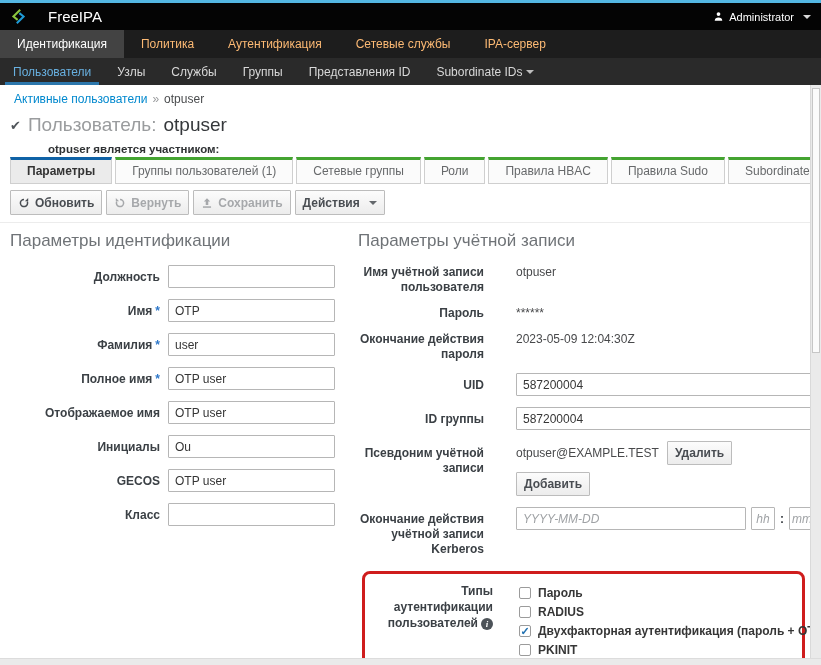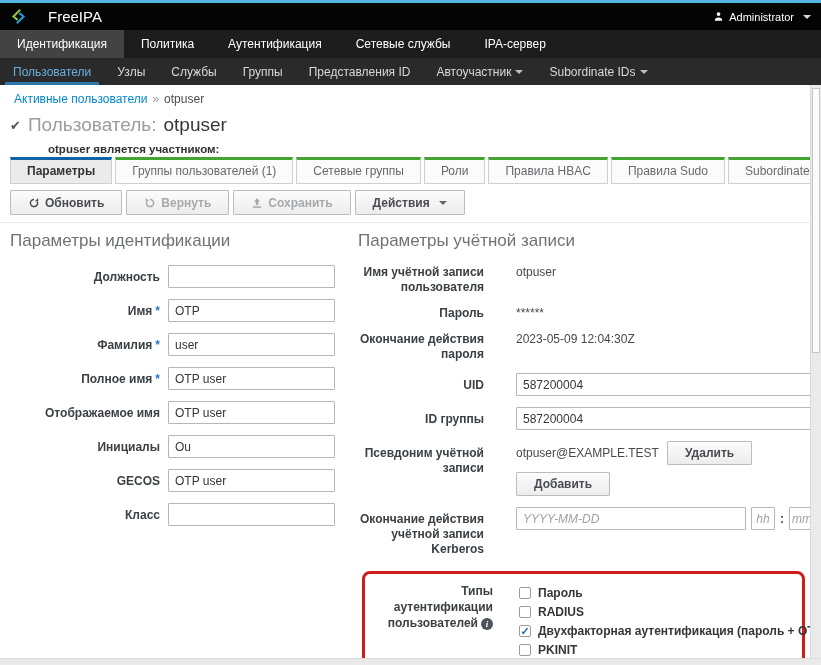--- a/index.html
+++ b/index.html
@@ -8,21 +8,21 @@
   .top-line{height:3px;background:#54b7e3;}
   
   .masthead{height:27px;background:#040404;display:flex;align-items:center;justify-content:space-between;padding:0 10px;}
   .brand{display:flex;align-items:center;gap:21px;color:#fff;font-size:15px;cursor:pointer;}
   .brand svg{display:block;}
   .user-menu{display:flex;align-items:center;gap:5px;color:#fff;font-size:11px;cursor:pointer;}
   .user-menu svg{display:block;}
   .caret{display:inline-block;width:0;height:0;border-left:4px solid transparent;border-right:4px solid transparent;border-top:4px solid currentColor;margin-left:4px;opacity:.85;}
   
   .pnav{display:flex;background:#1d1d1d;height:28px;}
-  .pnav-item{display:flex;align-items:center;padding:0 17px;font-size:12px;color:#ffffff;text-decoration:none;cursor:pointer;}
+  .pnav-item{display:flex;align-items:center;padding:0 17px;font-size:12px;color:#fdba74;text-decoration:none;cursor:pointer;}
   .pnav-item.active{background:#434343;color:#fff;}
   
   .snav{display:flex;background:#2a2a2a;height:27px;}
   .snav-item{display:flex;align-items:center;padding:0 13px;font-size:12px;color:#d8d8d8;text-decoration:none;position:relative;cursor:pointer;}
   .snav-item.active{color:#68b0e0;}
   .snav-item.active::after{content:"";position:absolute;left:5px;right:5px;bottom:0;height:3px;background:#2c77ac;}
   
   .breadcrumb{padding:7px 14px 5px;font-size:12px;color:#9a9c9e;}
   .breadcrumb a{color:#0088ce;text-decoration:none;cursor:pointer;}
   .breadcrumb .sep{margin:0 5px;color:#9a9c9e;}
@@ -32,21 +32,21 @@
   .check{color:#50555a;font-size:13px;}
   .page-title .uname{color:#35383b;}
   .member-note{margin:7px 0 2px 48px;font-size:11.5px;font-weight:bold;color:#2f3234;}
   
   .tabs{display:flex;gap:3px;margin-left:10px;}
   .tab{border:1px solid #cfcfcf;border-top:3px solid #44a431;background:#fbfbfb;padding:0 16px;height:23px;line-height:23px;font-size:12px;color:#67696b;cursor:pointer;white-space:nowrap;}
   .tab.active{border-top-color:#0f62a6;background:#ebebeb;color:#333;font-weight:bold;}
   
   .toolbar-wrap{border-bottom:1px solid #ececec;}
   .toolbar{display:flex;gap:4px;margin:6px 0 0 10px;padding-bottom:7px;}
-  .btn{display:inline-flex;align-items:center;gap:5px;height:25px;padding:0 17px;font-size:12px;font-weight:bold;color:#494d52;
+  .btn{display:inline-flex;align-items:center;gap:5px;height:25px;padding:0 7px;font-size:12px;font-weight:bold;color:#494d52;
        background:linear-gradient(#fcfcfc,#ececec);border:1px solid #bcbcbc;border-radius:1px;cursor:pointer;font-family:inherit;}
   .btn[disabled]{color:#a6a8ab;cursor:default;}
   .btn .ic{display:inline-flex;}
   .btn .ic svg{display:block;}
   
   .columns{display:flex;padding-top:8px;}
   .col-left{width:358px;flex:none;box-sizing:border-box;padding-left:10px;}
   .col-right{flex:1;min-width:0;padding-right:18px;}
   h2.section-title{margin:0 0 14px;font-size:17px;font-weight:400;color:#6f7377;}
   .field{display:flex;align-items:flex-start;margin-bottom:11px;}
@@ -126,24 +126,20 @@
         <span>Узлы</span>
       </a>
       <a class="snav-item">
         <span>Службы</span>
       </a>
       <a class="snav-item">
         <span>Группы</span>
       </a>
       <a class="snav-item">
         <span>Представления ID</span>
-      </a>
-      <a class="snav-item">
-        <span>Автоучастник</span>
-        <span class="caret"></span>
       </a>
       <a class="snav-item">
         <span>Subordinate IDs</span>
         <span class="caret"></span>
       </a>
     </nav>
 
   <div class="breadcrumb">
     <a>Активные пользователи</a><span class="sep">»</span><span class="current">otpuser</span>
   </div>

